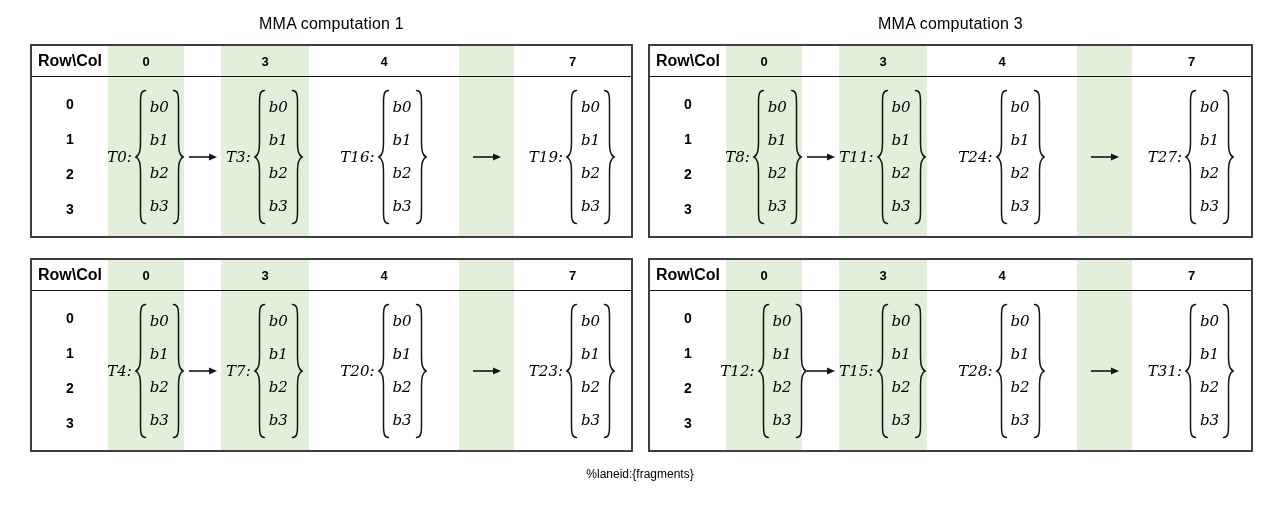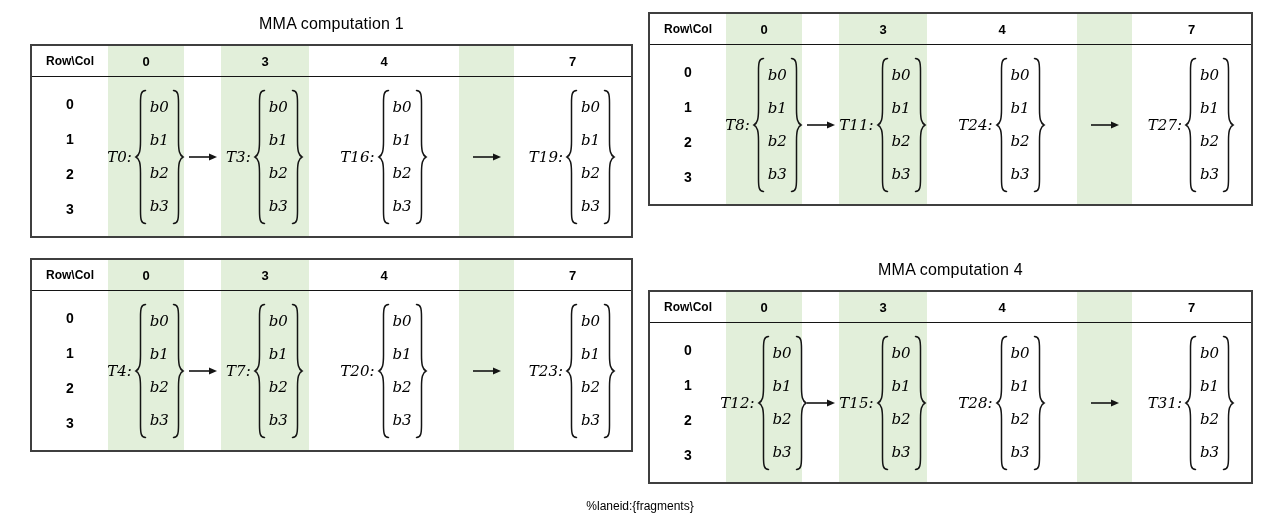--- a/index.html
+++ b/index.html
@@ -25,21 +25,21 @@
     display:grid;
     grid-template-columns:76px 76px 37px 88px 150px 55px 1fr;
     grid-template-rows:31px 1fr;
     height:194px; border:2px solid var(--bdr); background:#fff;
   }
   .hcell {
     display:flex; align-items:center; justify-content:center;
     font-weight:bold; font-size:13px;
     border-bottom:1.5px solid var(--ink);
   }
-  .hcell.corner { font-size:12px; }
+  .hcell.corner { font-size:16px; }
   .g { background:var(--green); }
   .bcell { display:flex; align-items:center; justify-content:center; }
   .rowlabels {
     flex-direction:column; gap:15px;
     font-weight:bold; font-size:14px; line-height:20px;
   }
   .frag { display:flex; align-items:center; }
   .tlabel {
     font-family:"DejaVu Serif", serif; font-style:italic;
     font-size:15px; margin-right:2px; white-space:nowrap;
@@ -165,20 +165,21 @@
           </span>
           <svg class="brace" width="13" height="136" viewBox="0 0 13 136">
                 <path d="M 1.5,1.5 C 6,1.5 6.5,6 6.5,14 L 6.5,52 C 6.5,62 7.5,66 11,68 C 7.5,70 6.5,74 6.5,84 L 6.5,122 C 6.5,130 6,134.5 1.5,134.5"></path>
               </svg>
         </div>
       </div>
     </div>
   </section>
 
   <section class="panel">
+    <div class="panel-title">MMA computation 3</div>
     <div class="mma-table">
       <div class="hcell corner">Row\Col</div>
       <div class="hcell g">0</div>
       <div class="hcell"></div>
       <div class="hcell g">3</div>
       <div class="hcell">4</div>
       <div class="hcell g"></div>
       <div class="hcell">7</div>
 
       <div class="bcell rowlabels">
@@ -375,21 +376,20 @@
           </span>
           <svg class="brace" width="13" height="136" viewBox="0 0 13 136">
                 <path d="M 1.5,1.5 C 6,1.5 6.5,6 6.5,14 L 6.5,52 C 6.5,62 7.5,66 11,68 C 7.5,70 6.5,74 6.5,84 L 6.5,122 C 6.5,130 6,134.5 1.5,134.5"></path>
               </svg>
         </div>
       </div>
     </div>
   </section>
 
   <section class="panel">
-    <div class="panel-title">MMA computation 4</div>
     <div class="mma-table">
       <div class="hcell corner">Row\Col</div>
       <div class="hcell g">0</div>
       <div class="hcell"></div>
       <div class="hcell g">3</div>
       <div class="hcell">4</div>
       <div class="hcell g"></div>
       <div class="hcell">7</div>
 
       <div class="bcell rowlabels">

